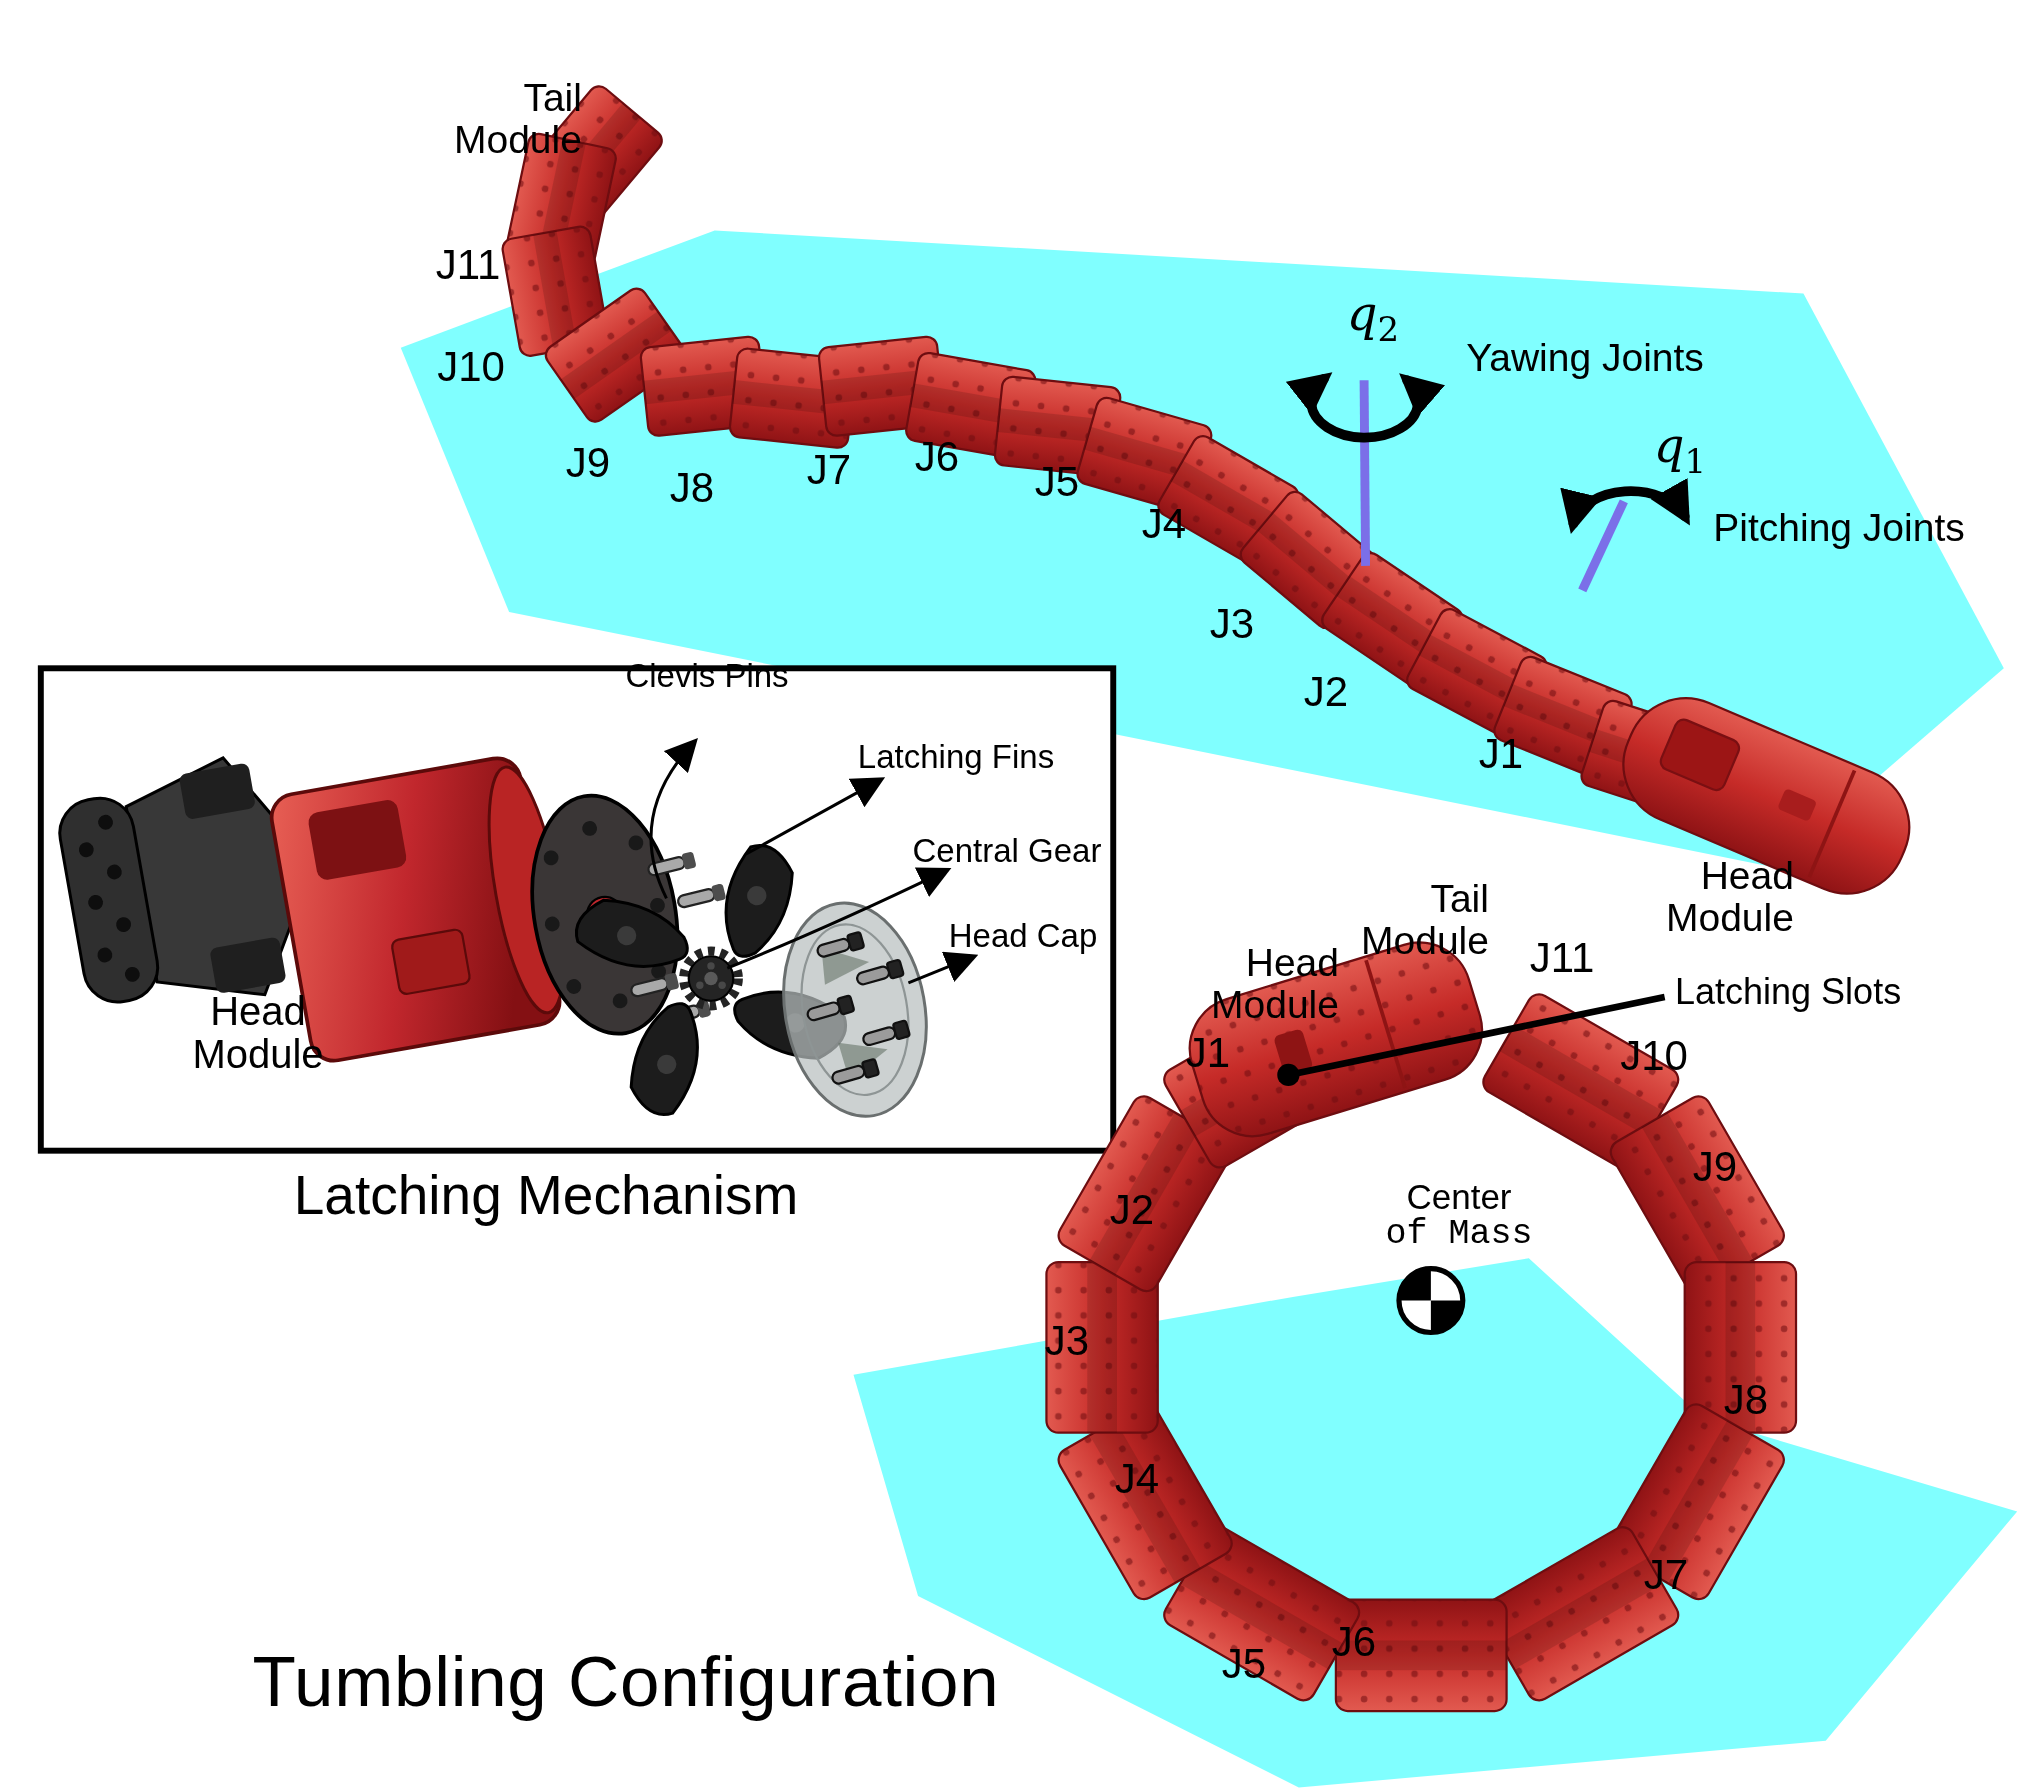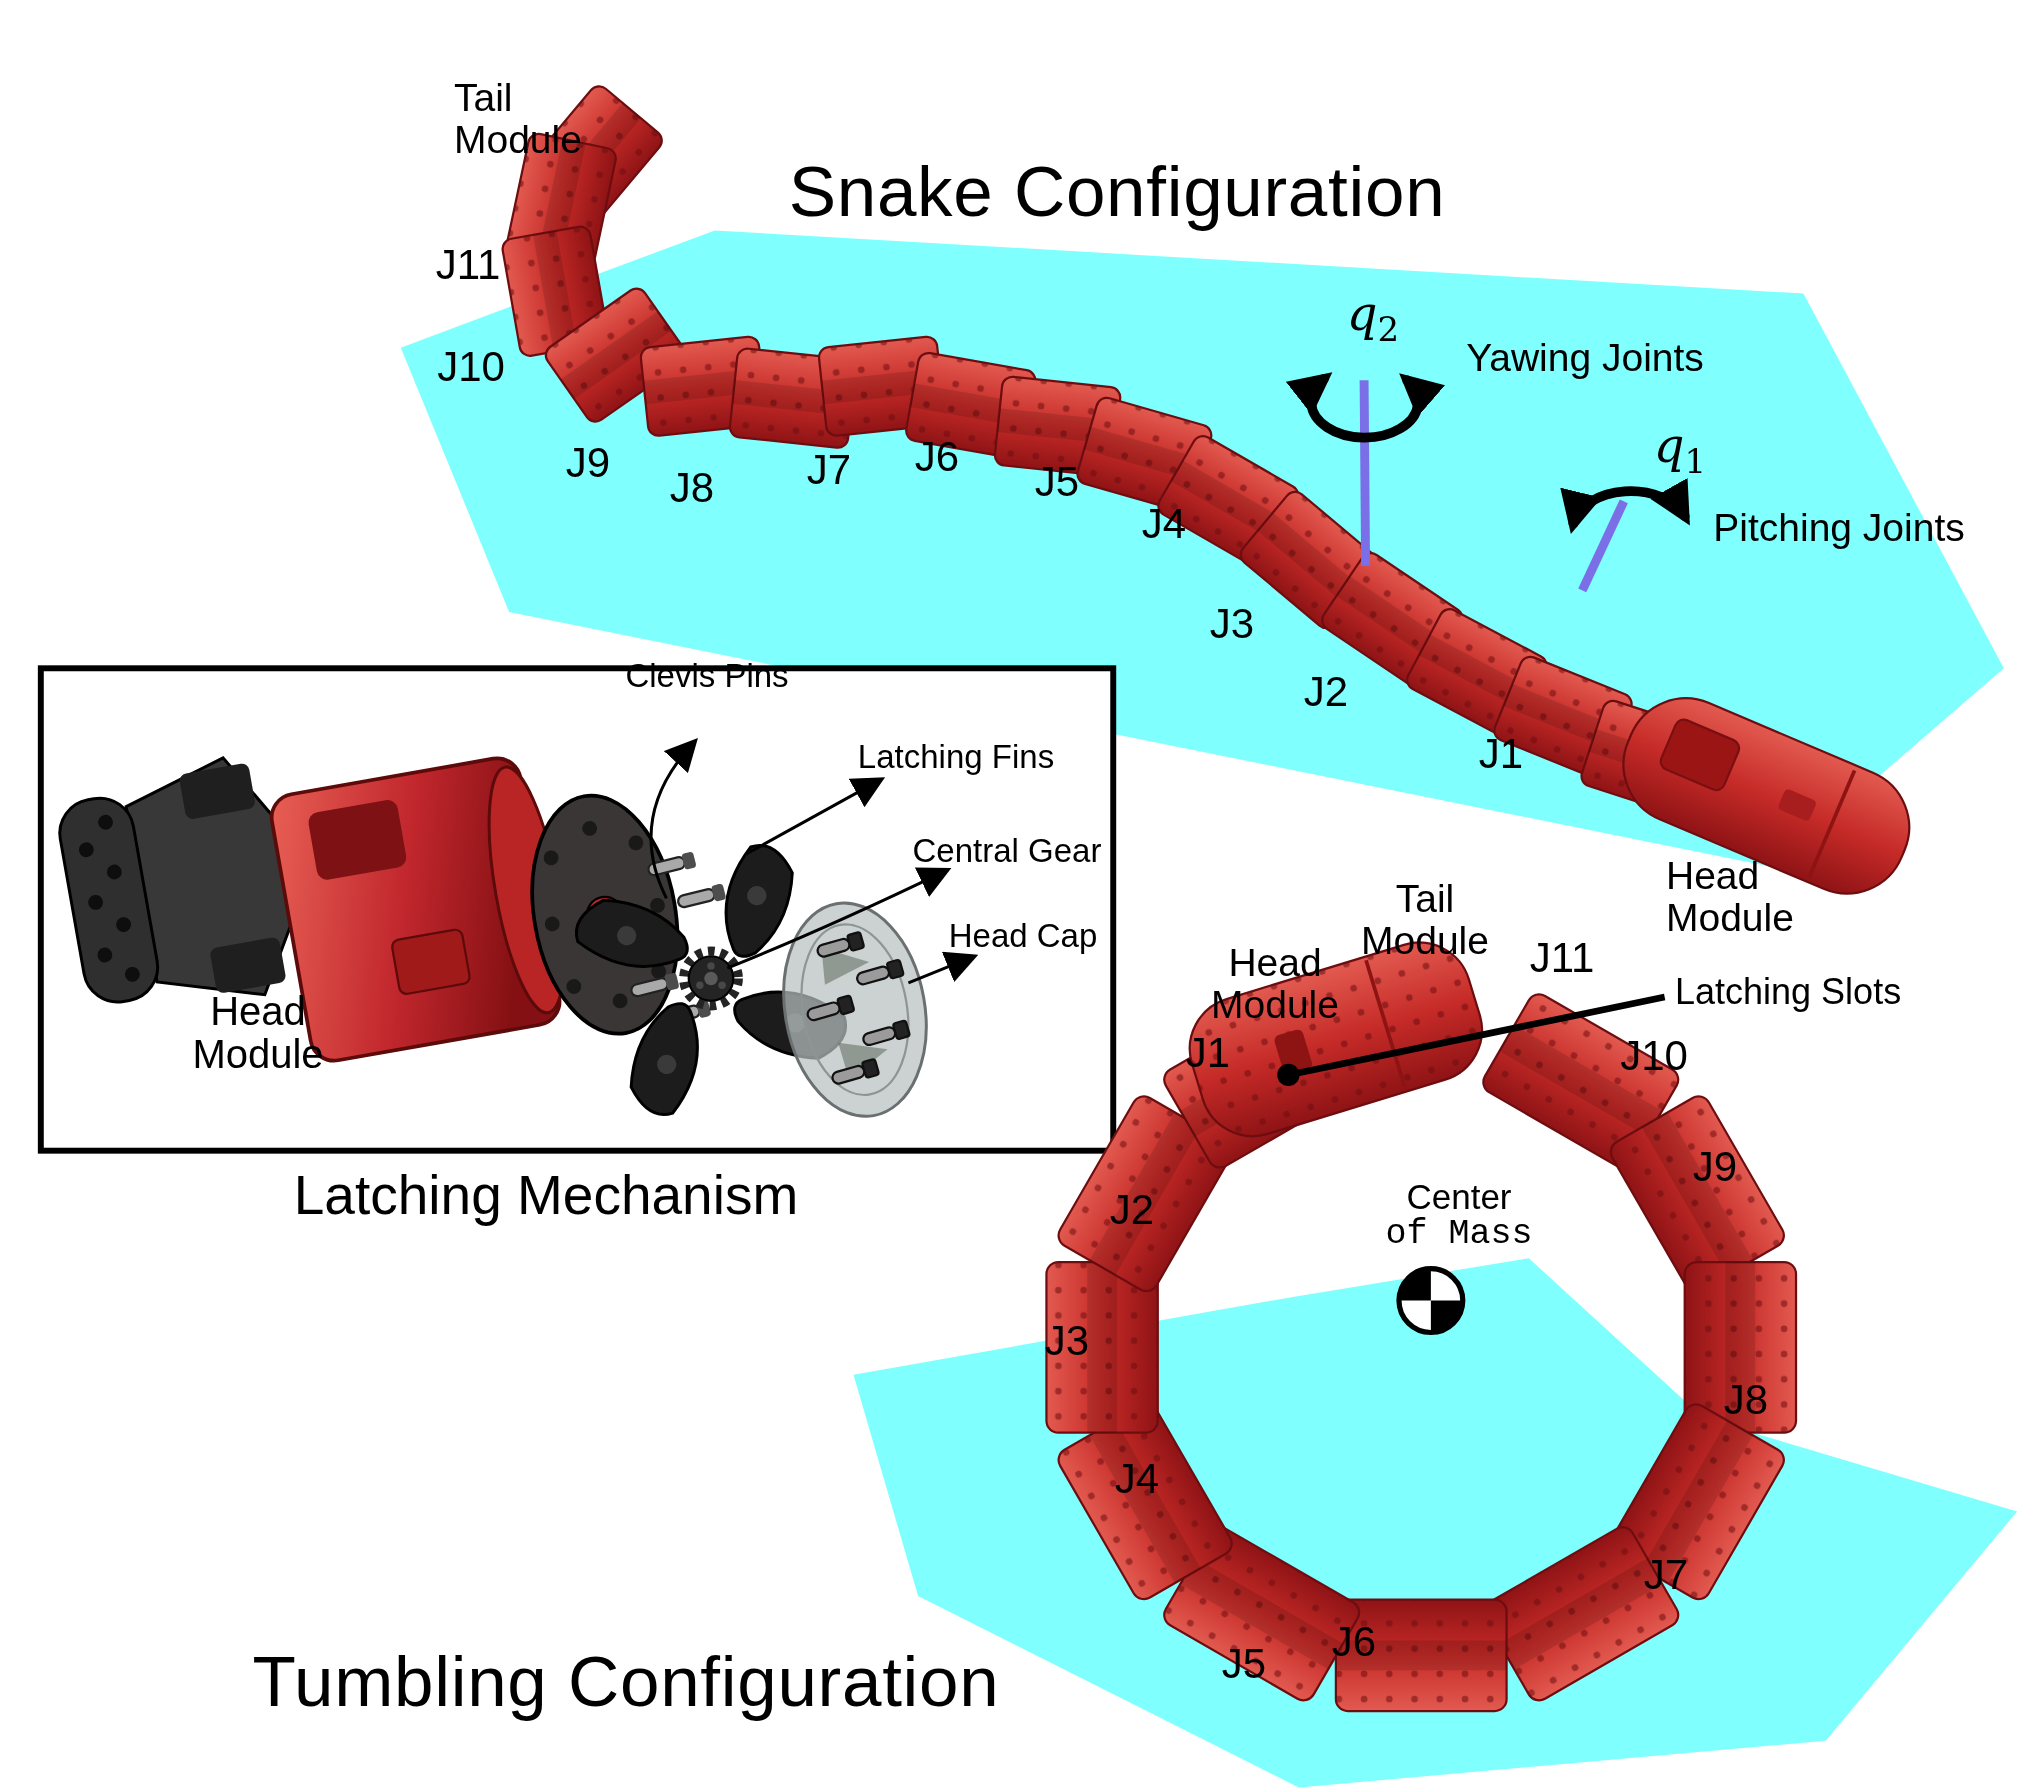--- a/index.html
+++ b/index.html
@@ -6,21 +6,21 @@
   #stage{position:relative;width:2035px;height:1793px;background:#ffffff;overflow:hidden;
          font-family:"Liberation Sans",sans-serif;}
   #art{position:absolute;left:0;top:0;}
   .lbl{position:absolute;color:#000;white-space:nowrap;line-height:1.08;
        font-family:"Liberation Sans",sans-serif;}
   .c{transform:translate(-50%,-50%);text-align:center;}
   .vy{transform:translateY(-50%);}
   .title{font-size:71px;letter-spacing:0.7px;}
   .caption{font-size:55px;}
   .joint{font-size:42px;}
-  .mod{font-size:39px;}
+  .mod{font-size:39px;text-align:right;}
   .small{font-size:33px;}
   .ls{font-size:36px;}
   .com{font-size:35px;}
   .qsym{font-family:"DejaVu Serif",serif;font-style:italic;font-size:48px;}
   .qsym sub{font-style:normal;font-size:34px;font-family:"DejaVu Serif",serif;}
 </style>
 </head>
 <body>
 
 <div id="stage">
@@ -229,21 +229,20 @@
     <circle cx="1736" cy="1448" r="15" fill="#000"></circle>
   </g>
 
   <g transform="translate(1928,1752)">
     <circle r="43" fill="#fff" stroke="#000" stroke-width="7"></circle>
     <path d="M0,0 L0,-43 A43,43 0 0 0 -43,0 Z" fill="#000"></path>
     <path d="M0,0 L0,43 A43,43 0 0 0 43,0 Z" fill="#000"></path>
   </g>
 </svg>
 
-<div class="lbl title c" style="left:1117px;top:192px;">Snake Configuration</div>
 <div class="lbl mod" style="left:454px;top:77px;">
   <span style="display:block;">Tail</span>
   <span style="display:block;">Module</span>
 </div>
 <div class="lbl mod" style="left:1666px;top:855px;">
   <span style="display:block;">Head</span>
   <span style="display:block;">Module</span>
 </div>
 <div class="lbl joint c" style="left:1501px;top:754px;">J1</div>
 <div class="lbl joint c" style="left:1326px;top:692px;">J2</div>

